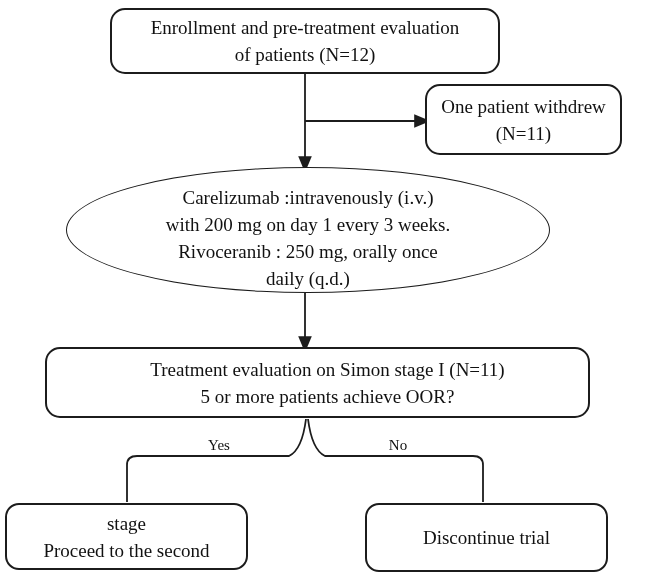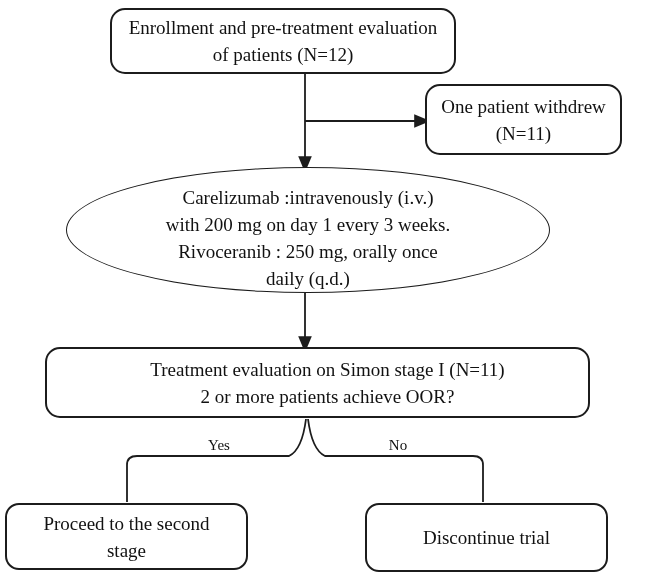--- a/index.html
+++ b/index.html
@@ -64,47 +64,47 @@
 
     <path d="M305,121 H415" stroke="#1c1c1c" stroke-width="1.8" fill="none" marker-end="url(#arrowhead)"></path>
 
     <path d="M305,293 V337" stroke="#1c1c1c" stroke-width="1.8" fill="none" marker-end="url(#arrowhead)"></path>
 
     <path d="M306,419 Q302,450 289,456 L137,456 Q127,456 127,465 L127,502" stroke="#1c1c1c" stroke-width="1.8" fill="none"></path>
 
     <path d="M308,419 Q312,450 325,456 L473,456 Q483,456 483,465 L483,502" stroke="#1c1c1c" stroke-width="1.8" fill="none"></path>
   </svg>
 
-  <div class="node rect" style="left:110px; top:8px; width:346px; height:66px;">
+  <div class="node rect" style="left:110px; top:8px; width:390px; height:66px;">
     <div class="nline">Enrollment and pre-treatment evaluation</div>
     <div class="nline">of patients (N=12)</div>
   </div>
 
   <div class="node rect" style="left:425px; top:84px; width:197px; height:71px;">
     <div class="nline">One patient withdrew</div>
     <div class="nline">(N=11)</div>
   </div>
 
   <div class="node ellipse" style="left:66px; top:167px; width:484px; height:126px;">
     <div class="nline">Carelizumab :intravenously (i.v.)</div>
     <div class="nline">with 200 mg on day 1 every 3 weeks.</div>
     <div class="nline">Rivoceranib : 250 mg, orally once</div>
     <div class="nline">daily (q.d.)</div>
   </div>
 
   <div class="node rect" style="left:45px; top:347px; width:545px; height:71px;padding-left:20px;">
     <div class="nline">Treatment evaluation on Simon stage I (N=11)</div>
-    <div class="nline">2 or more patients achieve OOR?</div>
+    <div class="nline">5 or more patients achieve OOR?</div>
   </div>
 
   <div class="edge-label" style="left:179px; top:433px;">Yes</div>
   <div class="edge-label" style="left:358px; top:433px;">No</div>
 
   <div class="node rect" style="left:5px; top:503px; width:243px; height:67px; border-radius:14px;">
+    <div class="nline">stage</div>
     <div class="nline">Proceed to the second</div>
-    <div class="nline">stage</div>
   </div>
 
   <div class="node rect" style="left:365px; top:503px; width:243px; height:69px; border-radius:14px;">
     <div class="nline">Discontinue trial</div>
   </div>
 
 </div>
 
 </body></html>

